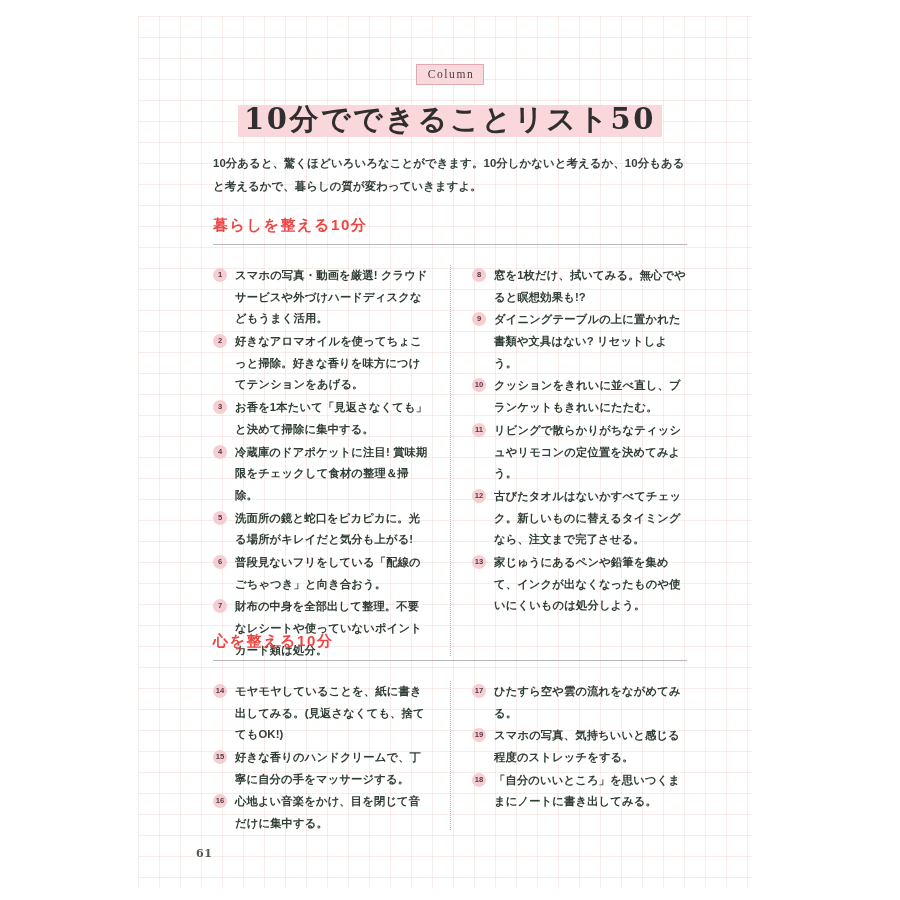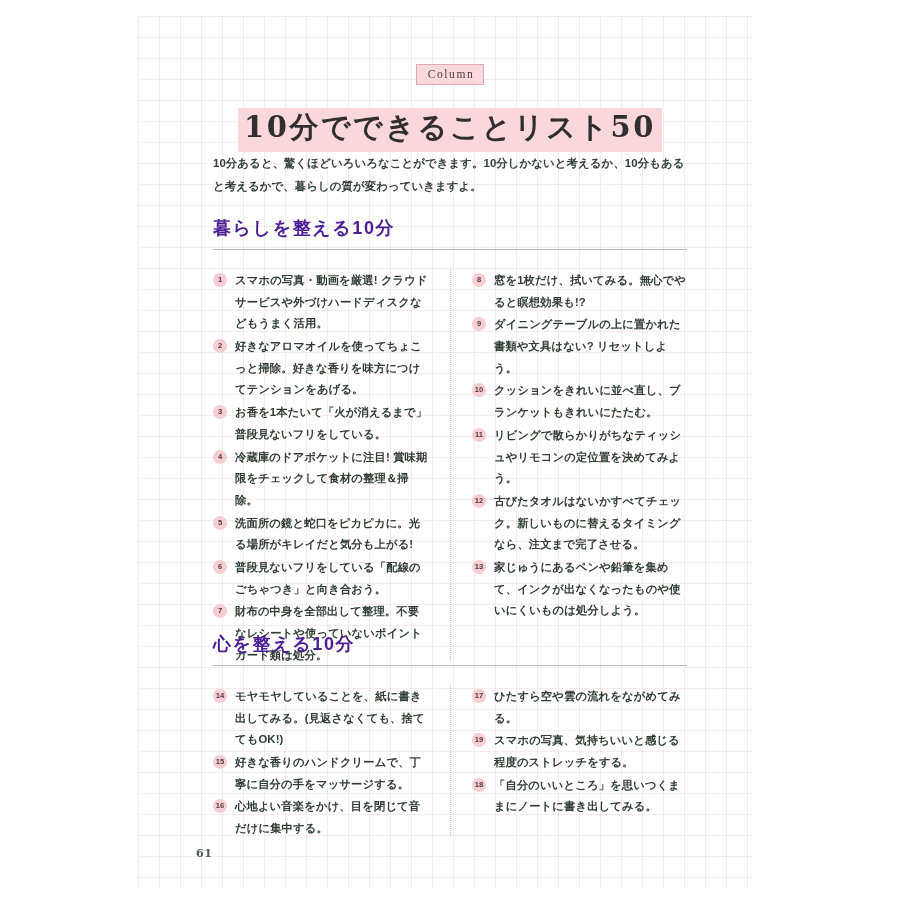--- a/index.html
+++ b/index.html
@@ -77,21 +77,21 @@
     font-weight: 700;
     font-size: 29px;
     letter-spacing: 2.5px;
     color: #2f2f2f;
     background: linear-gradient(to bottom,
         rgba(255,255,255,0) 0%,
         rgba(255,255,255,0) 14%,
         #f9d7da 14%,
         #f9d7da 94%,
         rgba(255,255,255,0) 94%);
-    padding: 8px 6px;
+    padding: 0 6px;
     line-height: 1.34;
   }
 
   .lead {
     position: absolute;
     left: 213px;
     top: 152px;
     width: 474px;
     font-size: 11.4px;
     line-height: 2.0;
@@ -103,24 +103,24 @@
   
   .section {
     position: absolute;
     left: 213px;
     width: 474px;
   }
   .section-1 { top: 216px; }
   .section-2 { top: 632px; }
 
   .section-title {
-    font-size: 18px;
+    font-size: 15px;
     font-weight: 700;
     letter-spacing: 1.6px;
-    color: #4c1d95;
+    color: #ef4444;
     padding-bottom: 9px;
   }
   .section-rule {
     height: 1px;
     background: #b9b9b9;
     width: 100%;
   }
 
   .cols {
     display: flex;
@@ -208,21 +208,21 @@
     <div class="lead">10分あると、驚くほどいろいろなことができます。10分しかないと考えるか、10分もあると考えるかで、暮らしの質が変わっていきますよ。</div>
 
     <div class="section section-1">
       <div class="section-title">暮らしを整える10分</div>
       <div class="section-rule"></div>
       <div class="cols">
         <div class="col">
           <ol class="items" id="s1-left">
               <li><span class="num">1</span><span>スマホの写真・動画を厳選! クラウドサービスや外づけハードディスクなどもうまく活用。</span></li>
               <li><span class="num">2</span><span>好きなアロマオイルを使ってちょこっと掃除。好きな香りを味方につけてテンションをあげる。</span></li>
-              <li><span class="num">3</span><span>お香を1本たいて「火が消えるまで」普段見ないフリをしている。</span></li>
+              <li><span class="num">3</span><span>お香を1本たいて「見返さなくても」と決めて掃除に集中する。</span></li>
               <li><span class="num">4</span><span>冷蔵庫のドアポケットに注目! 賞味期限をチェックして食材の整理＆掃除。</span></li>
               <li><span class="num">5</span><span>洗面所の鏡と蛇口をピカピカに。光る場所がキレイだと気分も上がる!</span></li>
               <li><span class="num">6</span><span>普段見ないフリをしている「配線のごちゃつき」と向き合おう。</span></li>
               <li><span class="num">7</span><span>財布の中身を全部出して整理。不要なレシートや使っていないポイントカード類は処分。</span></li>
             </ol>
         </div>
         <div class="col-divider"></div>
         <div class="col">
           <ol class="items" id="s1-right">
               <li><span class="num">8</span><span>窓を1枚だけ、拭いてみる。無心でやると瞑想効果も!?</span></li>

